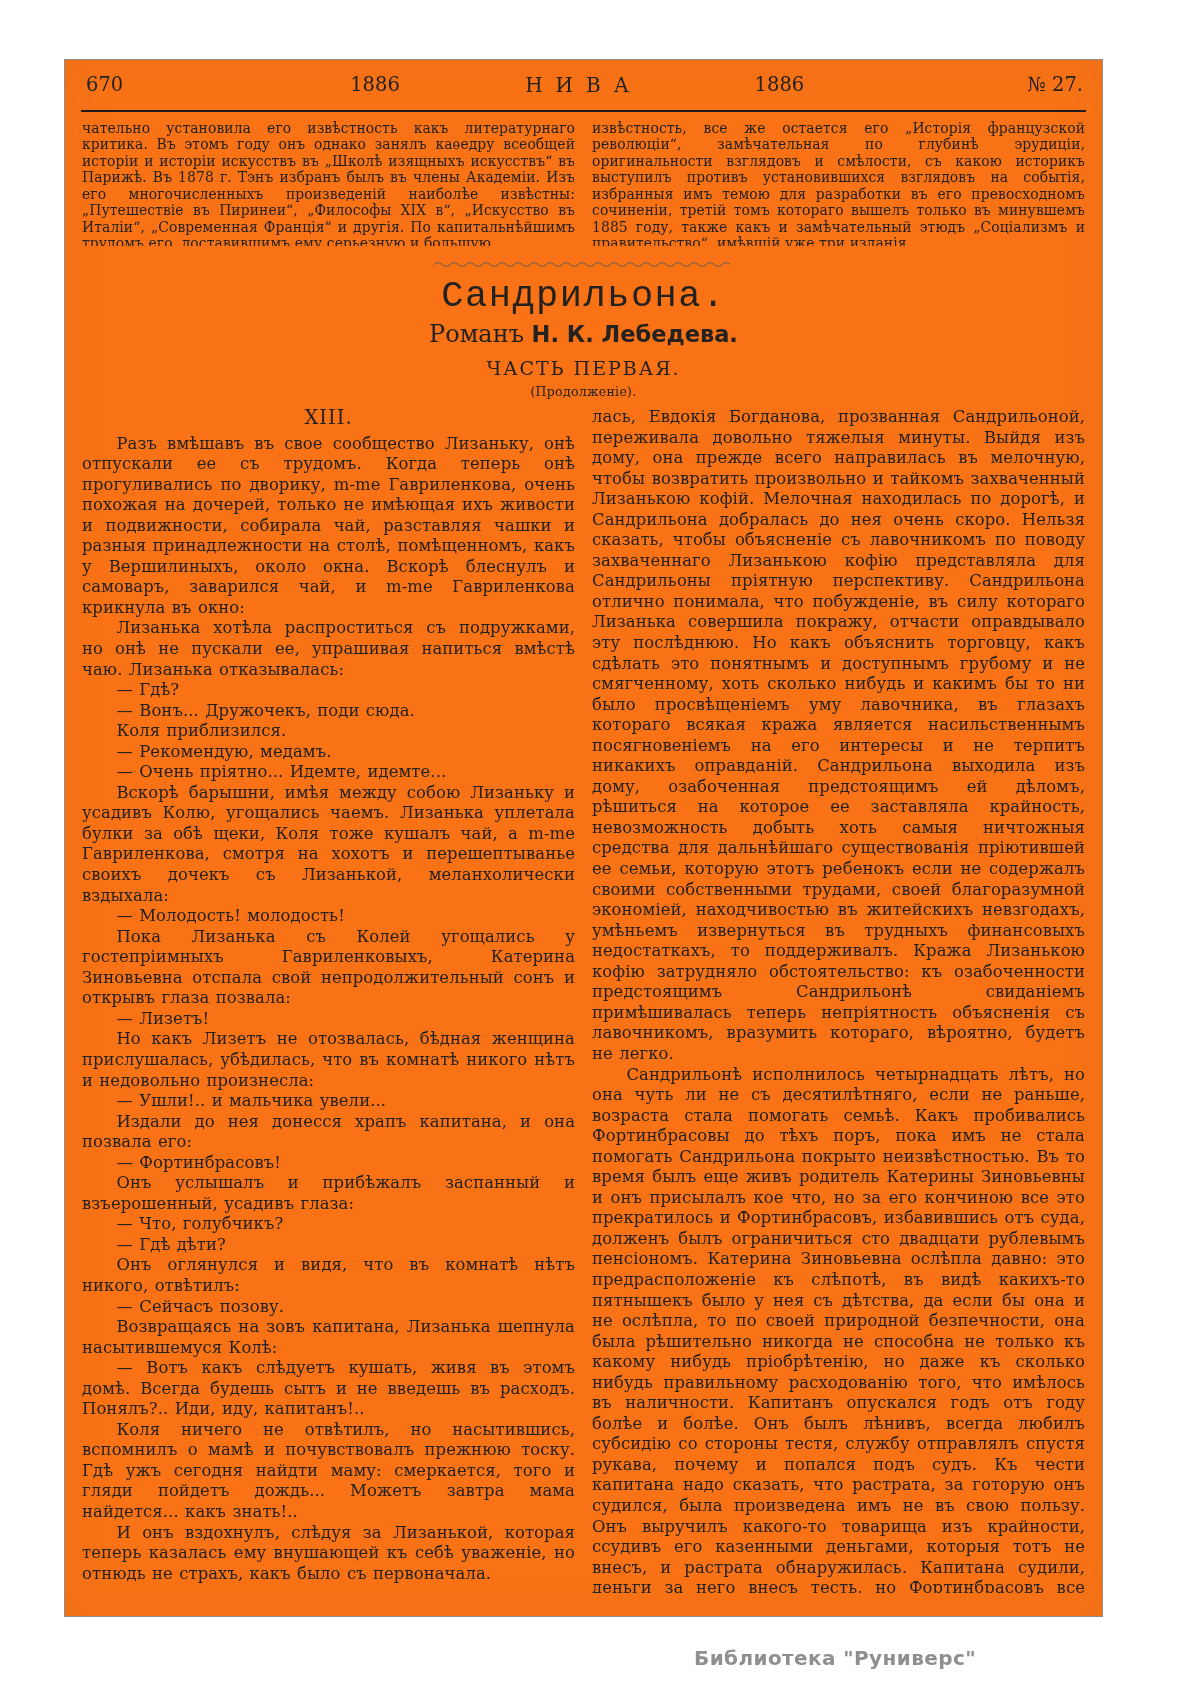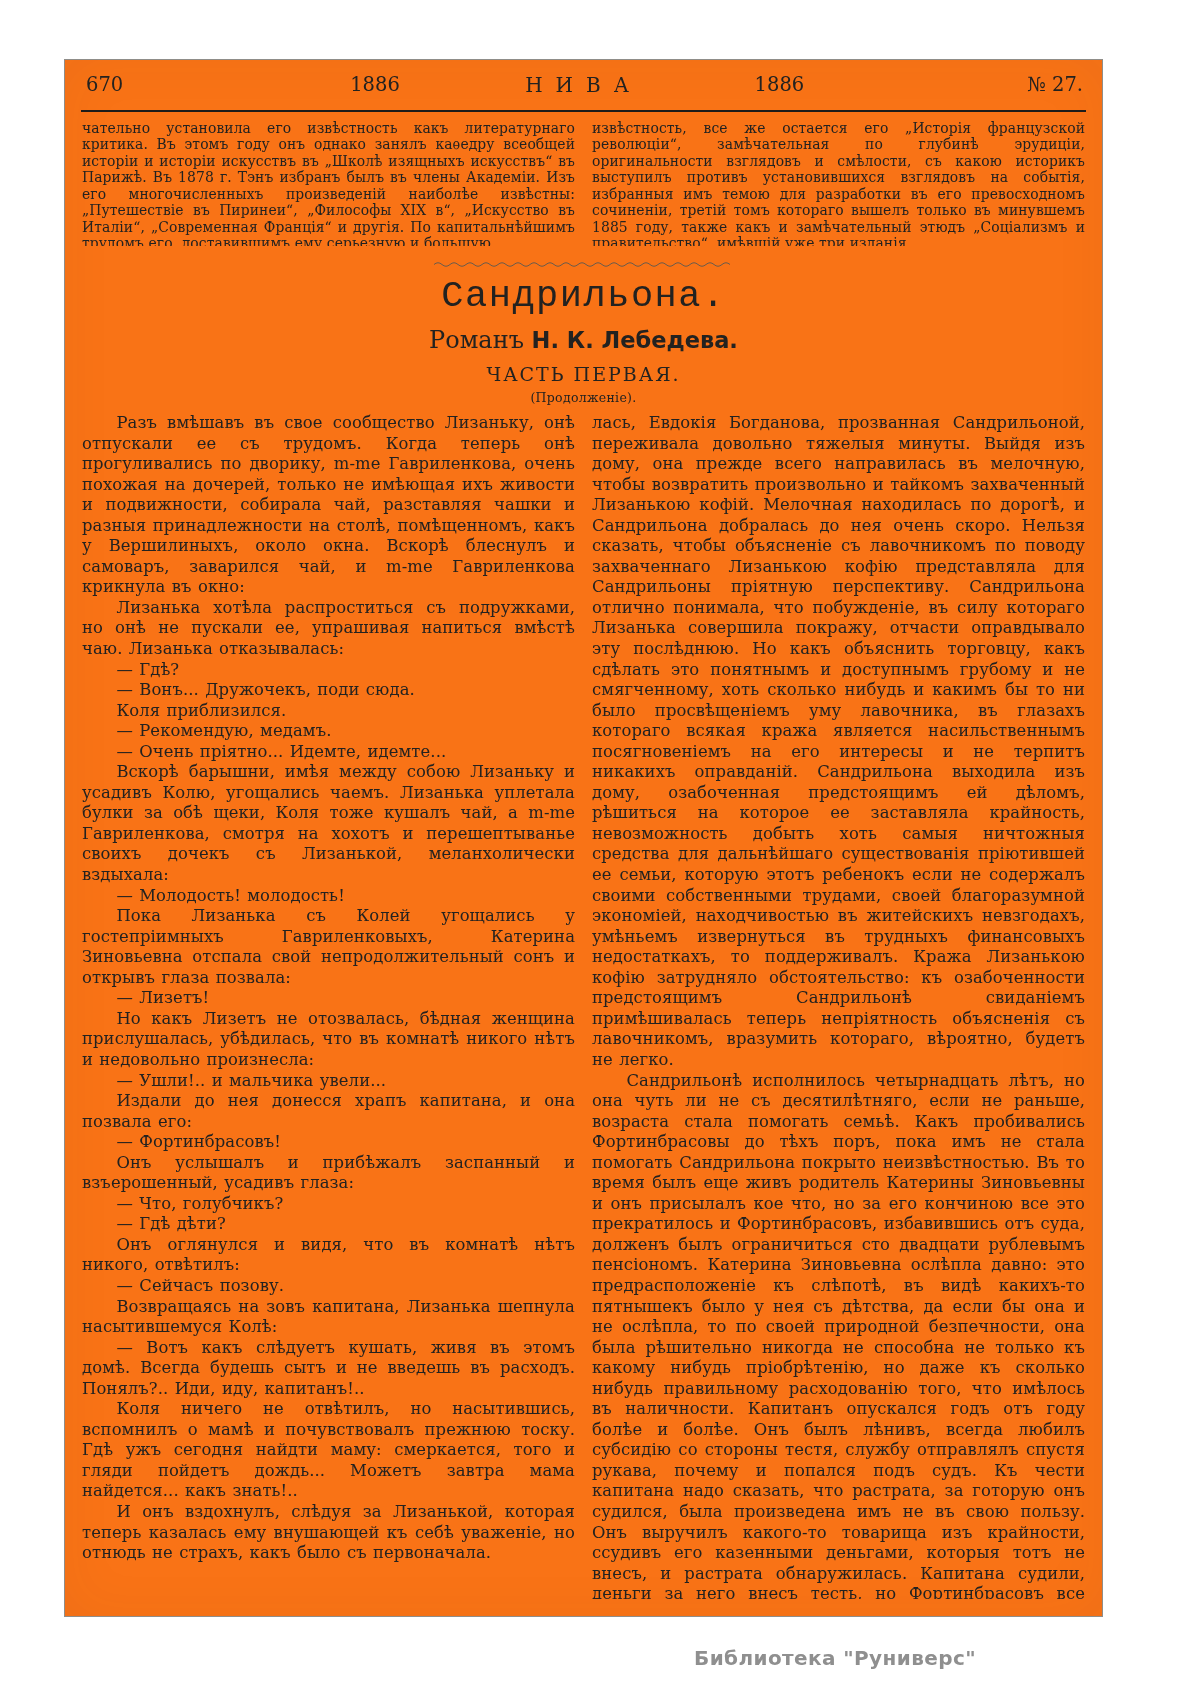--- a/index.html
+++ b/index.html
@@ -28,21 +28,21 @@
   .intro{
     display:flex;gap:17px;padding:8px 17px 0;
     font-size:13.9px;line-height:16.45px;letter-spacing:.1px;
     height:126px;overflow:hidden;
   }
   .intro .icol{flex:1;text-align:justify;}
   
   .title-block{text-align:center;padding-top:14px;}
   .wavy{display:block;margin:0 auto;}
   .title{font-size:37px;letter-spacing:1.5px;margin-top:7px;font-weight:normal;font-family:Liberation Mono, monospace;}
-  .byline{font-size:24px;margin-top:9px;}
+  .byline{font-size:24px;margin-top:3px;}
   .byline .author{font-family:"DejaVu Sans","Liberation Sans",sans-serif;font-weight:bold;font-size:22.5px;}
   .part{font-size:19px;letter-spacing:2px;margin-top:9px;}
   .cont{font-size:12.5px;margin-top:5px;letter-spacing:.3px;}
   
   .main{
     display:flex;gap:17px;padding:8px 17px 0;
     font-size:16.4px;line-height:20.55px;letter-spacing:.1px;word-spacing:1px;
     height:1186px;overflow:hidden;
   }
   .mcol{flex:1;text-align:justify;}
@@ -84,20 +84,21 @@
     <div class="byline">
       <span>Романъ</span>
       <span class="author">Н. К. Лебедева.</span>
     </div>
     <div class="part">ЧАСТЬ ПЕРВАЯ.</div>
     <div class="cont">(Продолженіе).</div>
   </div>
 
   <div class="main">
     <div class="mcol">
+      <div class="chapter">XIII.</div>
       <div>
 
       <p class="para">Разъ вмѣшавъ въ свое сообщество Лизаньку, онѣ отпускали ее съ трудомъ. Когда теперь онѣ прогуливались по дворику, m-me Гавриленкова, очень похожая на дочерей, только не имѣющая ихъ живости и подвижности, собирала чай, разставляя чашки и разныя принадлежности на столѣ, помѣщенномъ, какъ у Вершилиныхъ, около окна. Вскорѣ блеснулъ и самоваръ, заварился чай, и m-me Гавриленкова крикнула въ окно:</p>
           <p class="para">Лизанька хотѣла распроститься съ подружками, но онѣ не пускали ее, упрашивая напиться вмѣстѣ чаю. Лизанька отказывалась:</p>
           <p class="para">— Гдѣ?</p>
           <p class="para">— Вонъ... Дружочекъ, поди сюда.</p>
           <p class="para">Коля приблизился.</p>
           <p class="para">— Рекомендую, медамъ.</p>
           <p class="para">— Очень пріятно... Идемте, идемте...</p>
           <p class="para">Вскорѣ барышни, имѣя между собою Лизаньку и усадивъ Колю, угощались чаемъ. Лизанька уплетала булки за обѣ щеки, Коля тоже кушалъ чай, а m-me Гавриленкова, смотря на хохотъ и перешептыванье своихъ дочекъ съ Лизанькой, меланхолически вздыхала:</p>

